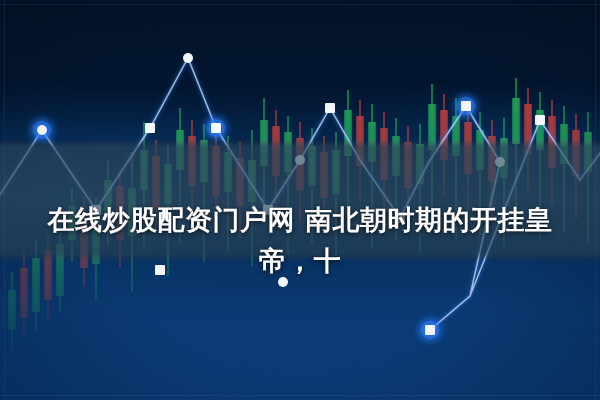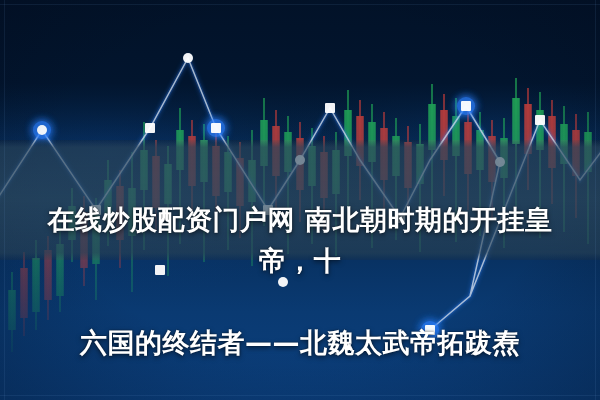--- a/index.html
+++ b/index.html
@@ -227,20 +227,19 @@
         <rect x="155" y="265" width="10" height="10" rx="1" fill="#ffffff" opacity=".95"></rect>
         <rect x="535" y="115" width="10" height="10" rx="1" fill="#ffffff" opacity=".95"></rect>
       </g>
   </svg>
 
   <div class="bg-vignette"></div>
   <div class="mid-band"></div>
 
   <div class="headline">
     <span>在线炒股配资门户网 南北朝时期的开挂皇帝，十</span><br>
-    <span>六国的终结者——北魏太武帝拓跋焘</span>
   </div>
 
   <div class="edge-line edge-l"></div>
   <div class="edge-line edge-t"></div>
   <div class="edge-line edge-r"></div>
   <div class="edge-line edge-b"></div>
 </div>
 
 </body></html>

